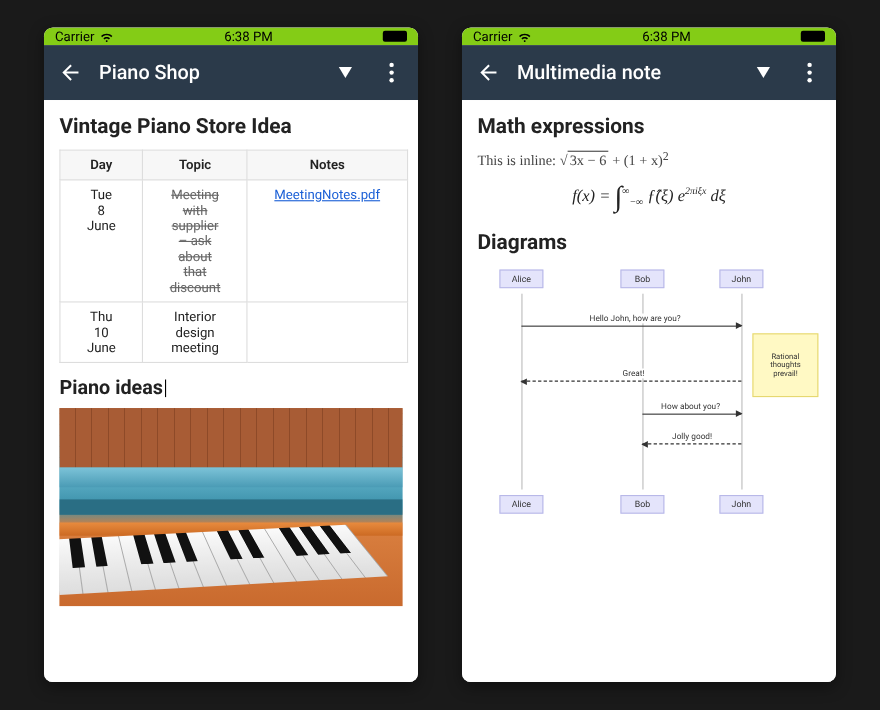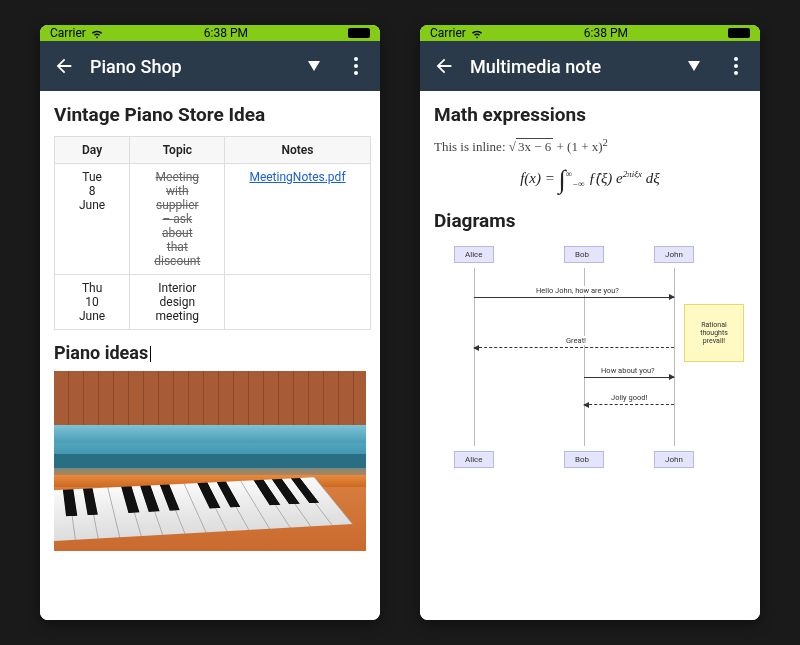--- a/index.html
+++ b/index.html
@@ -126,21 +126,21 @@
       height: 230px;
       position: relative;
       font-size: 8px;
       color: #333;
     }
     .dbox {
       position: absolute;
       background: #e4e4fb;
       border: 1px solid #b8b8e8;
       padding: 3px 10px;
-      text-align: left;
+      text-align: center;
     }
     .note-box {
       position: absolute;
       background: #fff9c4;
       border: 1px solid #e6d870;
       padding: 16px 5px;
       font-size: 7px;
       text-align: center;
       width: 60px;
     }

